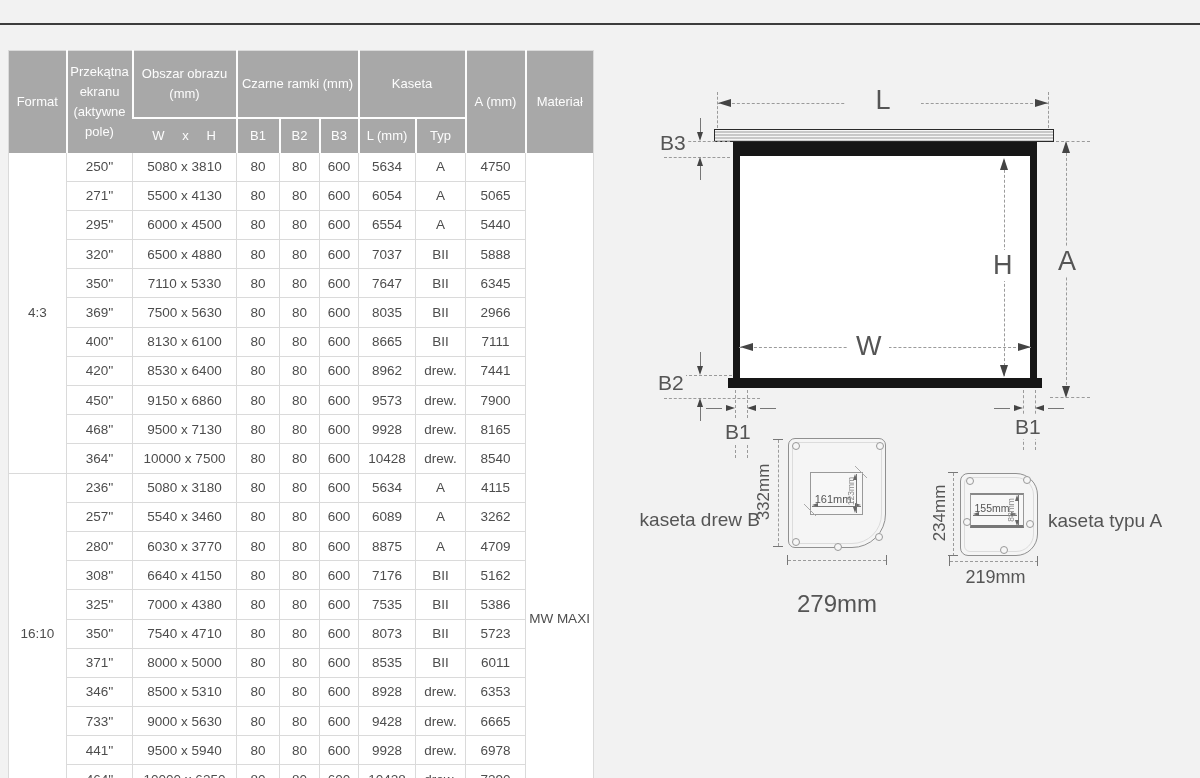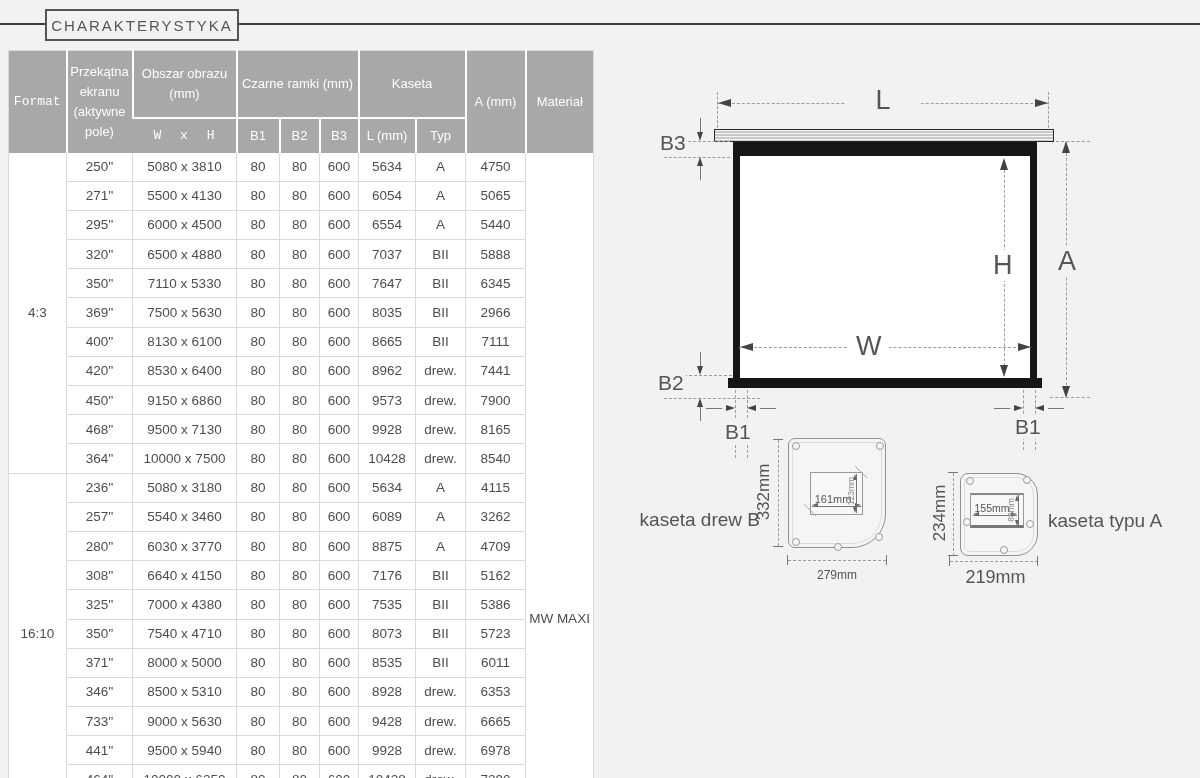--- a/index.html
+++ b/index.html
@@ -8,21 +8,21 @@
   
   .top-line{position:absolute;top:23px;left:0;width:1200px;height:2px;background:#3d3d3d;}
   .title-box{position:absolute;left:45px;top:9px;width:190px;height:28px;background:#f2f2f2;
              border:2px solid #555;display:flex;align-items:center;justify-content:center;
              font-size:15px;letter-spacing:2px;color:#555;}
   
   .tbl-wrap{position:absolute;left:8px;top:50px;}
   table{border-collapse:collapse;table-layout:fixed;width:585px;border:1px solid #dadada;}
   thead th{background:#a8a8a8;color:#fdfdfd;font-weight:normal;font-size:13px;line-height:20px;
            padding:0 2px;border-left:2px solid #fdfdfd;vertical-align:middle;}
-  thead tr th:first-child{border-left:none;font-family:Liberation Mono, monospace;}
+  thead tr th:first-child{border-left:none;}
   thead tr.grp{height:67px;}
   thead tr.sub{height:35px;}
   thead tr.sub th{border-top:2px solid #fdfdfd;}
   .wxh{display:flex;justify-content:space-evenly;}
   tbody td{background:#fff;border-right:1px solid #dadada;border-bottom:1px solid #dadada;
            font-size:13.5px;color:#4d4d4d;text-align:center;height:28.2px;padding:0;}
   tbody td.fmt{vertical-align:middle;}
   tbody td.material{vertical-align:top;padding-top:458px;}
   
   .hdash{position:absolute;border-top:1px dashed #9b9b9b;height:0;}
@@ -50,23 +50,20 @@
   .rot{transform:rotate(-90deg);}
   .screw{position:absolute;width:6px;height:6px;border:1px solid #999;border-radius:50%;background:#f6f6f6;}
   .diag{background:linear-gradient(45deg,transparent 46%,#aaa 46%,#aaa 54%,transparent 54%);}
 </style>
 </head>
 <body>
 
 <div id="page">
 
   <div class="top-line"></div>
-  <div class="title-box">
-    <span>CHARAKTERYSTYKA</span>
-  </div>
 
   <div class="tbl-wrap">
     <table>
       <colgroup>
         <col style="width:58px">
           <col style="width:66px">
           <col style="width:104px">
         <col style="width:43px">
           <col style="width:40px">
           <col style="width:39px">
@@ -407,21 +404,21 @@
   <div class="arr ut" style="left:853px;top:474px"></div>
   <div class="arr dt" style="left:853px;top:507px"></div>
   <div class="dimtext rot" style="left:833px;top:486px;width:36px;height:10px;font-size:8.5px;color:#888">123mm</div>
   <div class="vdash" style="left:778px;top:440px;height:106px"></div>
   <div class="hsolid" style="left:773px;top:439px;width:10px"></div>
   <div class="hsolid" style="left:773px;top:546px;width:10px"></div>
   <div class="dimtext mm rot" style="left:727px;top:484px;width:70px;height:16px">332mm</div>
   <div class="hdash" style="left:788px;top:560px;width:98px"></div>
   <div class="vsolid" style="left:787px;top:555px;height:10px"></div>
   <div class="vsolid" style="left:886px;top:555px;height:10px"></div>
-  <div class="dimtext" style="left:792px;top:568px;width:90px;font-size:12px">279mm</div>
+  <div class="dimtext" style="left:792px;top:590px;width:90px;font-size:24px">279mm</div>
   <div class="dimtext" style="left:615px;top:509px;width:145px;text-align:right;font-size:19px">kaseta drew B</div>
 
   <div style="position:absolute;left:960px;top:473px;width:78px;height:83px;border:1.5px solid #909090;border-radius:8px 22px 22px 8px;background:#f5f5f5;box-sizing:border-box"></div>
   <div style="position:absolute;left:964px;top:477px;width:70px;height:75px;border:1px solid #dcdcdc;border-radius:6px 18px 18px 6px;box-sizing:border-box"></div>
   <div class="screw" style="left:966px;top:477px"></div>
   <div class="screw" style="left:1023px;top:476px"></div>
   <div class="screw" style="left:963px;top:518px"></div>
   <div class="screw" style="left:1000px;top:546px"></div>
   <div class="screw" style="left:1026px;top:520px"></div>
   <div style="position:absolute;left:970px;top:493px;width:54px;height:35px;border:1px solid #999;border-top:2px solid #888;border-bottom:3px solid #777;background:#f7f7f7;box-sizing:border-box"></div>

